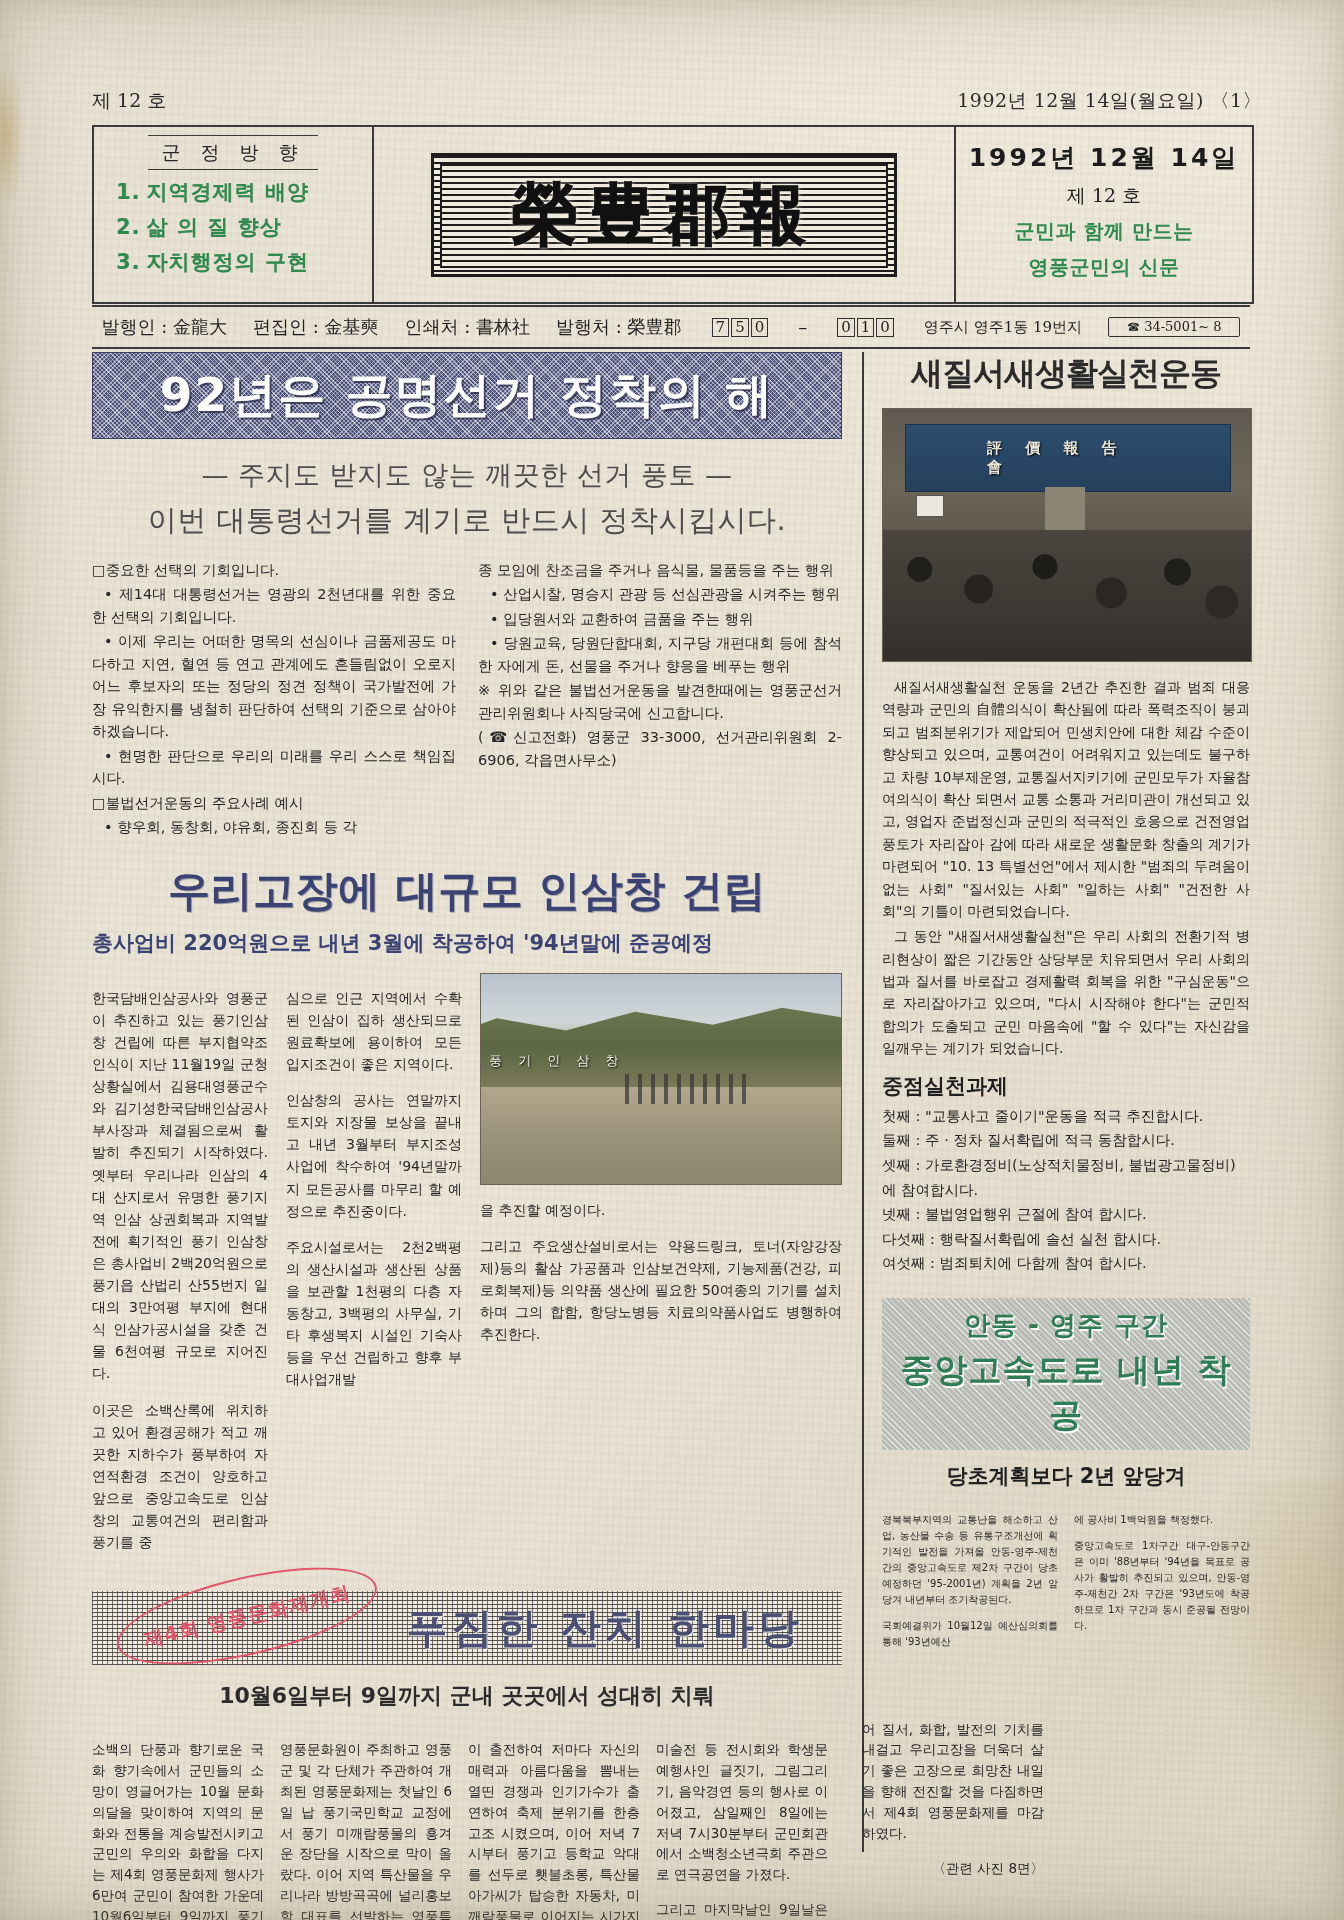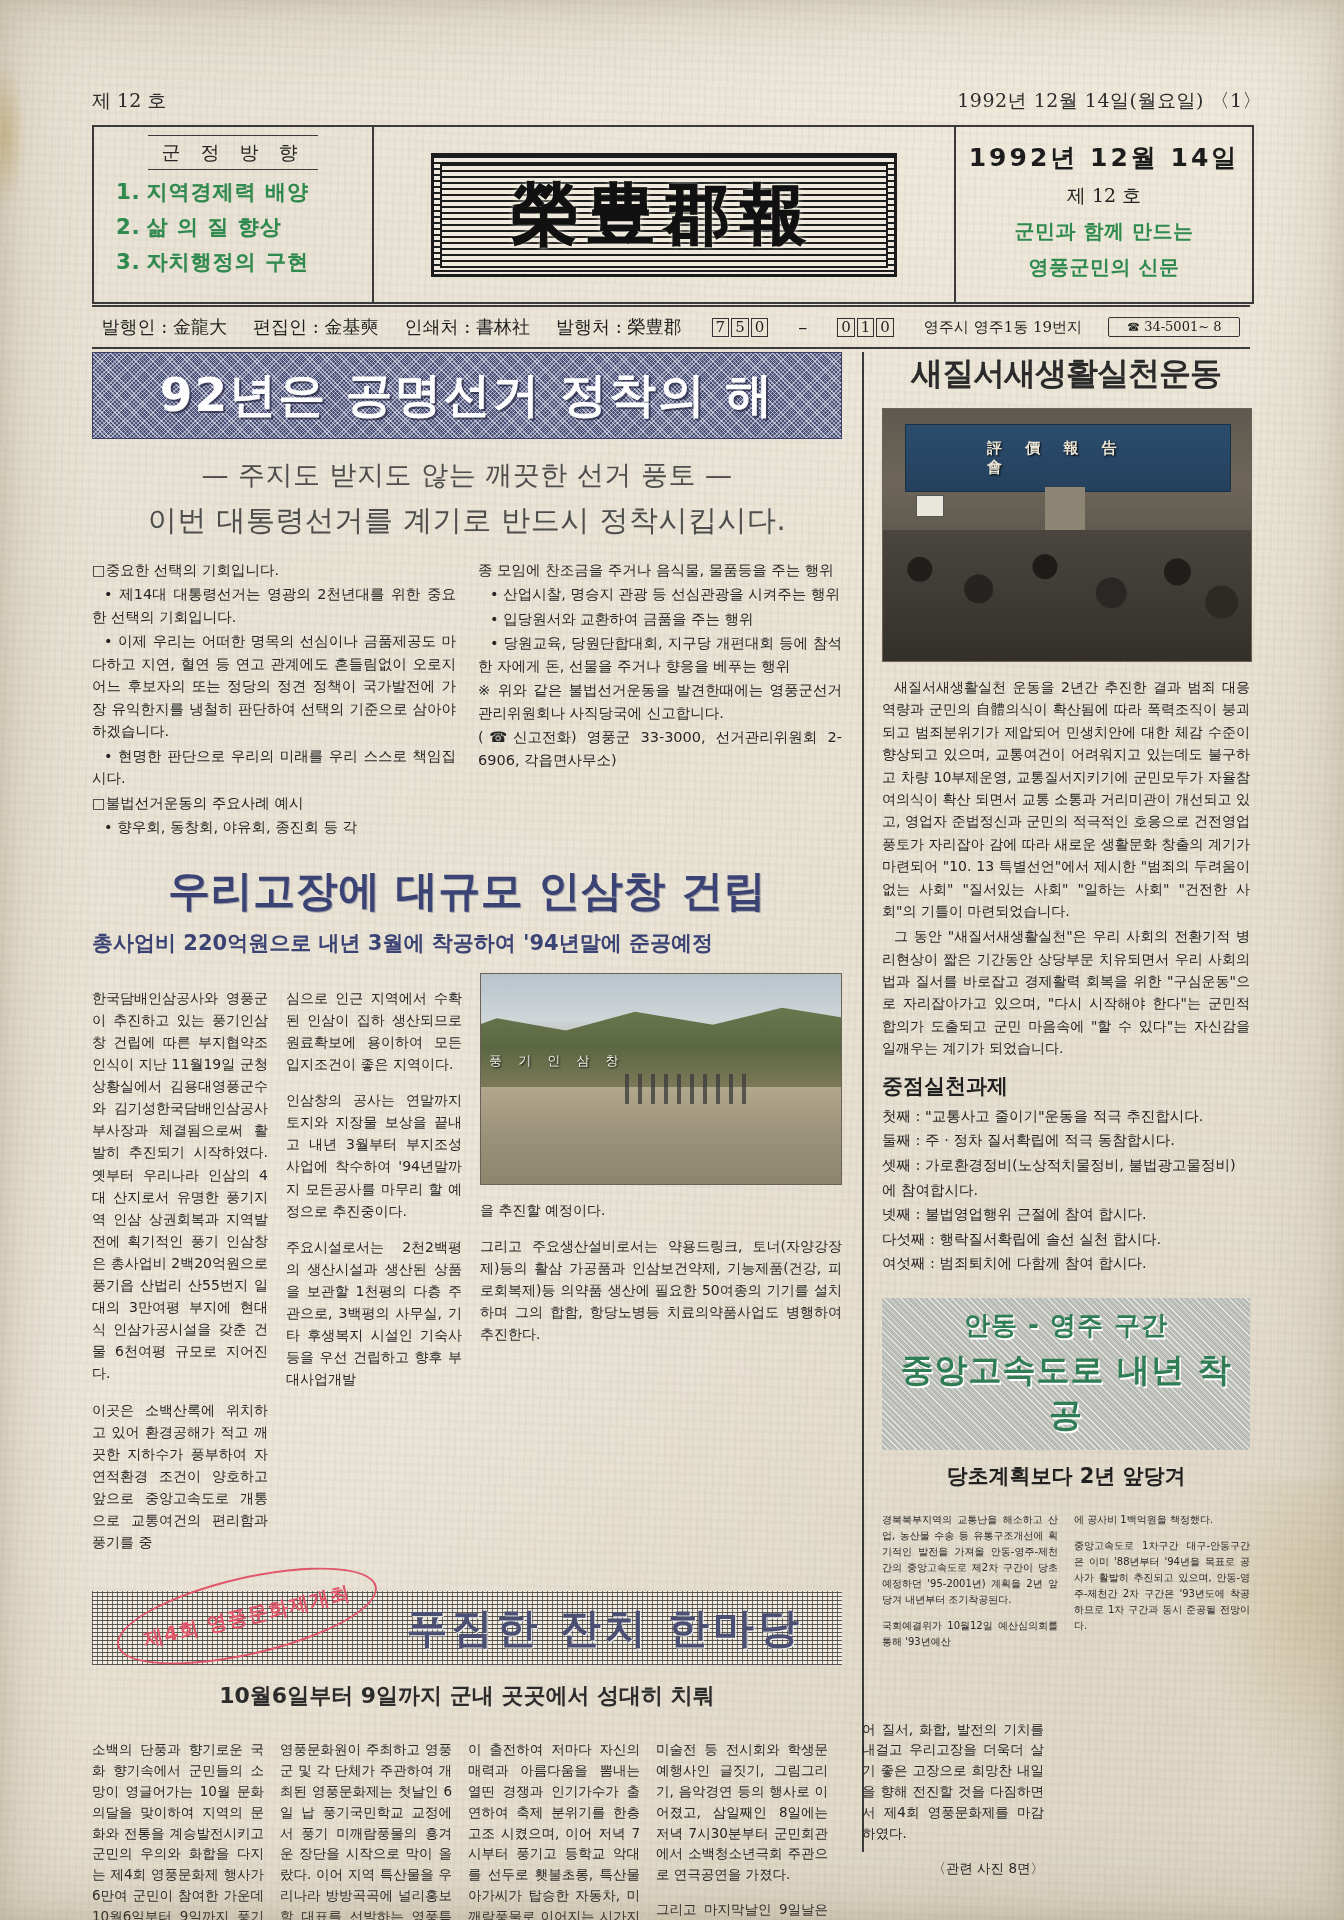--- a/index.html
+++ b/index.html
@@ -280,26 +280,26 @@
           <p>(☎신고전화) 영풍군 33-3000, 선거관리위원회 2-6906, 각읍면사무소)</p>
         </div>
       </div>
 
       <div class="bighead">우리고장에 대규모 인삼창 건립</div>
       <div class="subline">총사업비 220억원으로 내년 3월에 착공하여 '94년말에 준공예정</div>
 
       <div class="artgrid">
         <div class="c cw1">
           <p>한국담배인삼공사와 영풍군이 추진하고 있는 풍기인삼창 건립에 따른 부지협약조인식이 지난 11월19일 군청 상황실에서 김용대영풍군수와 김기성한국담배인삼공사부사장과 체결됨으로써 활발히 추진되기 시작하였다. 옛부터 우리나라 인삼의 4대 산지로서 유명한 풍기지역 인삼 상권회복과 지역발전에 획기적인 풍기 인삼창은 총사업비 2백20억원으로 풍기읍 산법리 산55번지 일대의 3만여평 부지에 현대식 인삼가공시설을 갖춘 건물 6천여평 규모로 지어진다.</p>
-          <p>이곳은 소백산록에 위치하고 있어 환경공해가 적고 깨끗한 지하수가 풍부하여 자연적환경 조건이 양호하고 앞으로 중앙고속도로 개통으로 교통여건의 편리함과 풍기를 중</p>
+          <p>이곳은 소백산록에 위치하고 있어 환경공해가 적고 깨끗한 지하수가 풍부하여 자연적환경 조건이 양호하고 앞으로 중앙고속도로 인삼창의 교통여건의 편리함과 풍기를 중</p>
         </div>
         <div class="c cw2">
           <p>심으로 인근 지역에서 수확된 인삼이 집하 생산되므로 원료확보에 용이하여 모든 입지조건이 좋은 지역이다.</p>
           <p>인삼창의 공사는 연말까지 토지와 지장물 보상을 끝내고 내년 3월부터 부지조성사업에 착수하여 '94년말까지 모든공사를 마무리 할 예정으로 추진중이다.</p>
-          <p>주요시설로서는 2천2백평의 생산시설과 생산된 상품을 보관할 1천평의 다층 주관으로, 3백평의 사무실, 기타 후생복지 시설인 기숙사등을 우선 건립하고 향후 부대사업개발</p>
+          <p>주요시설로서는 2천2백평의 생산시설과 생산된 상품을 보관할 1천평의 다층 자동창고, 3백평의 사무실, 기타 후생복지 시설인 기숙사등을 우선 건립하고 향후 부대사업개발</p>
         </div>
         <div style="width:362px;">
           <div class="photo">
             <div class="hill"></div>
             <div class="road"></div>
             <div class="people"></div>
             <div class="cap">풍 기 인 삼 창</div>
           </div>
           <div style="font-size:14px;line-height:1.58;color:#262626;text-align:justify;margin-top:10px;">
             <p>을 추진할 예정이다.</p>

